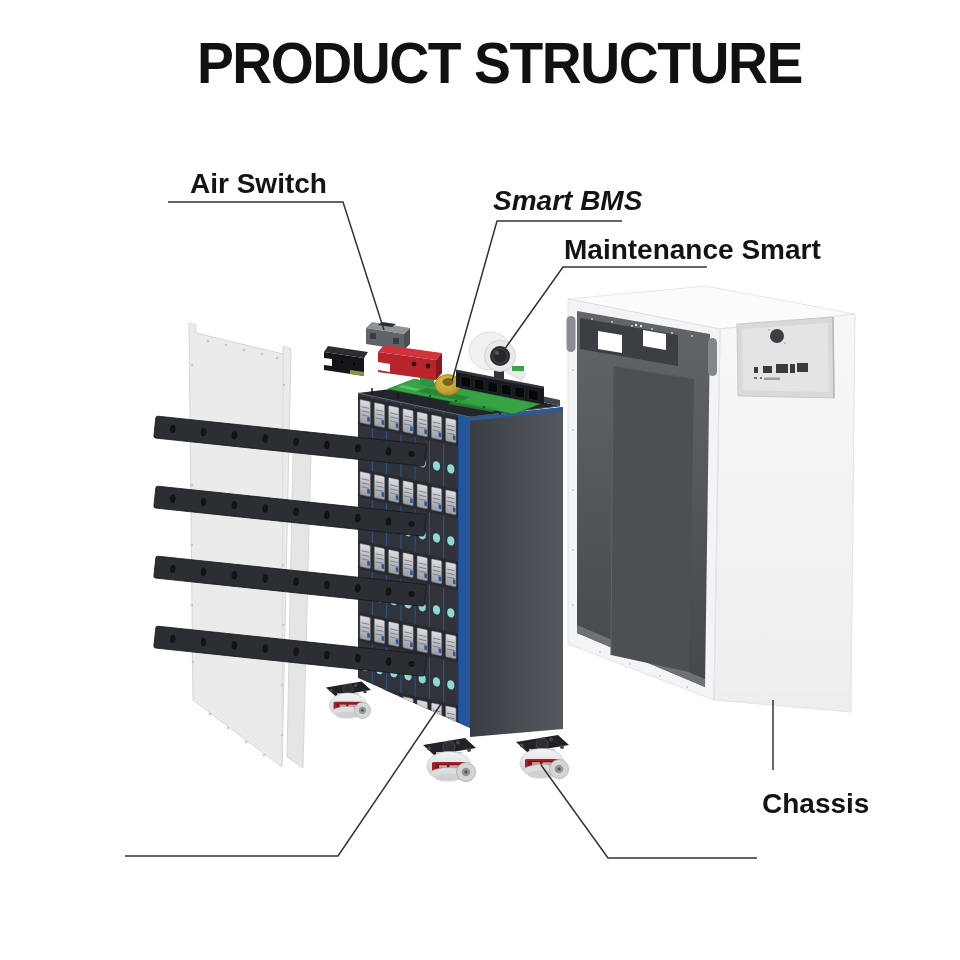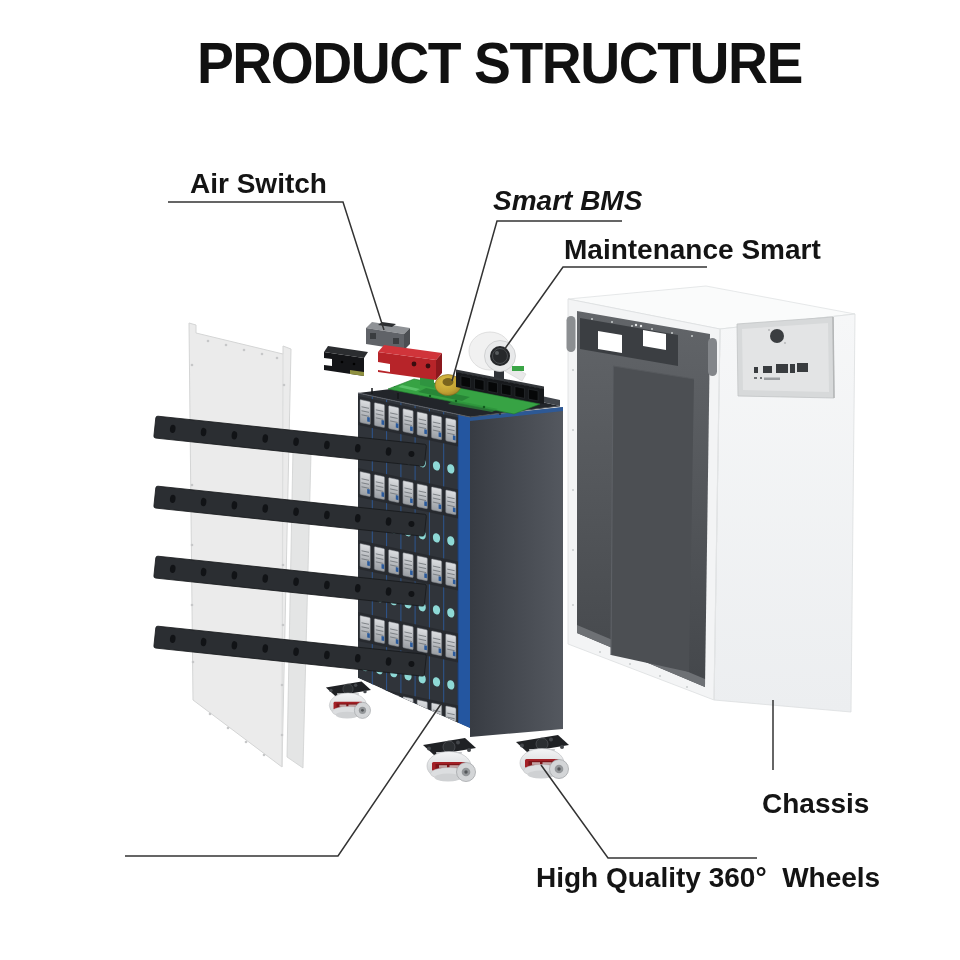--- a/index.html
+++ b/index.html
@@ -341,15 +341,14 @@
     <polyline points="757,858 608,858 541,765"></polyline>
   </g>
 </svg>
 
 <div class="title">PRODUCT STRUCTURE</div>
 
 <div class="lbl" id="lbl-air">Air Switch</div>
 <div class="lbl" id="lbl-bms">Smart BMS</div>
 <div class="lbl" id="lbl-port">Maintenance Smart</div>
 <div class="lbl" id="lbl-chassis">Chassis</div>
-<div class="lbl" id="lbl-wheels">High Quality 360°  Wheels</div>
 
 </div>
 
 </body></html>

